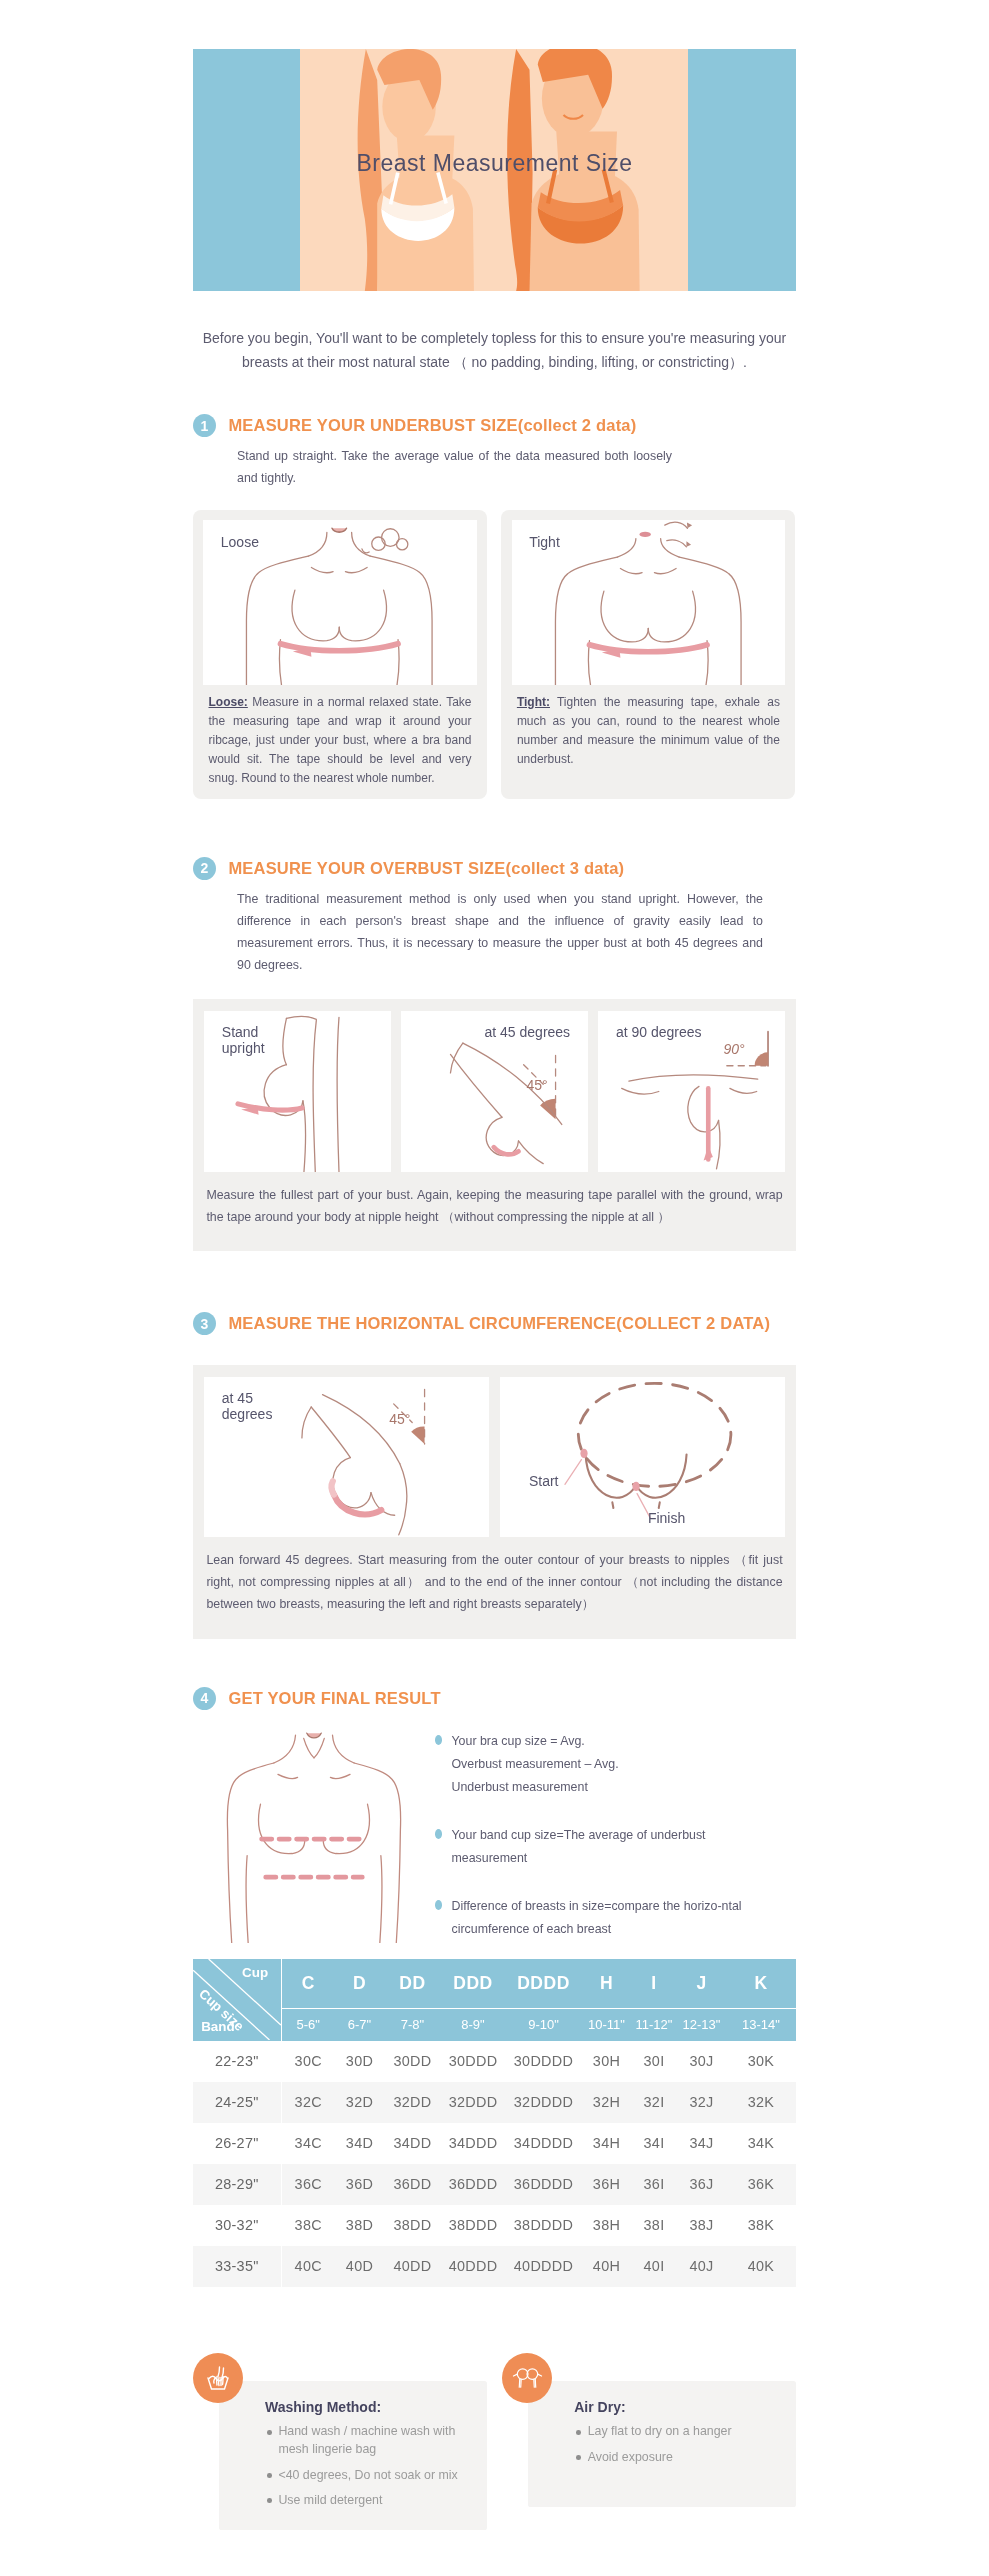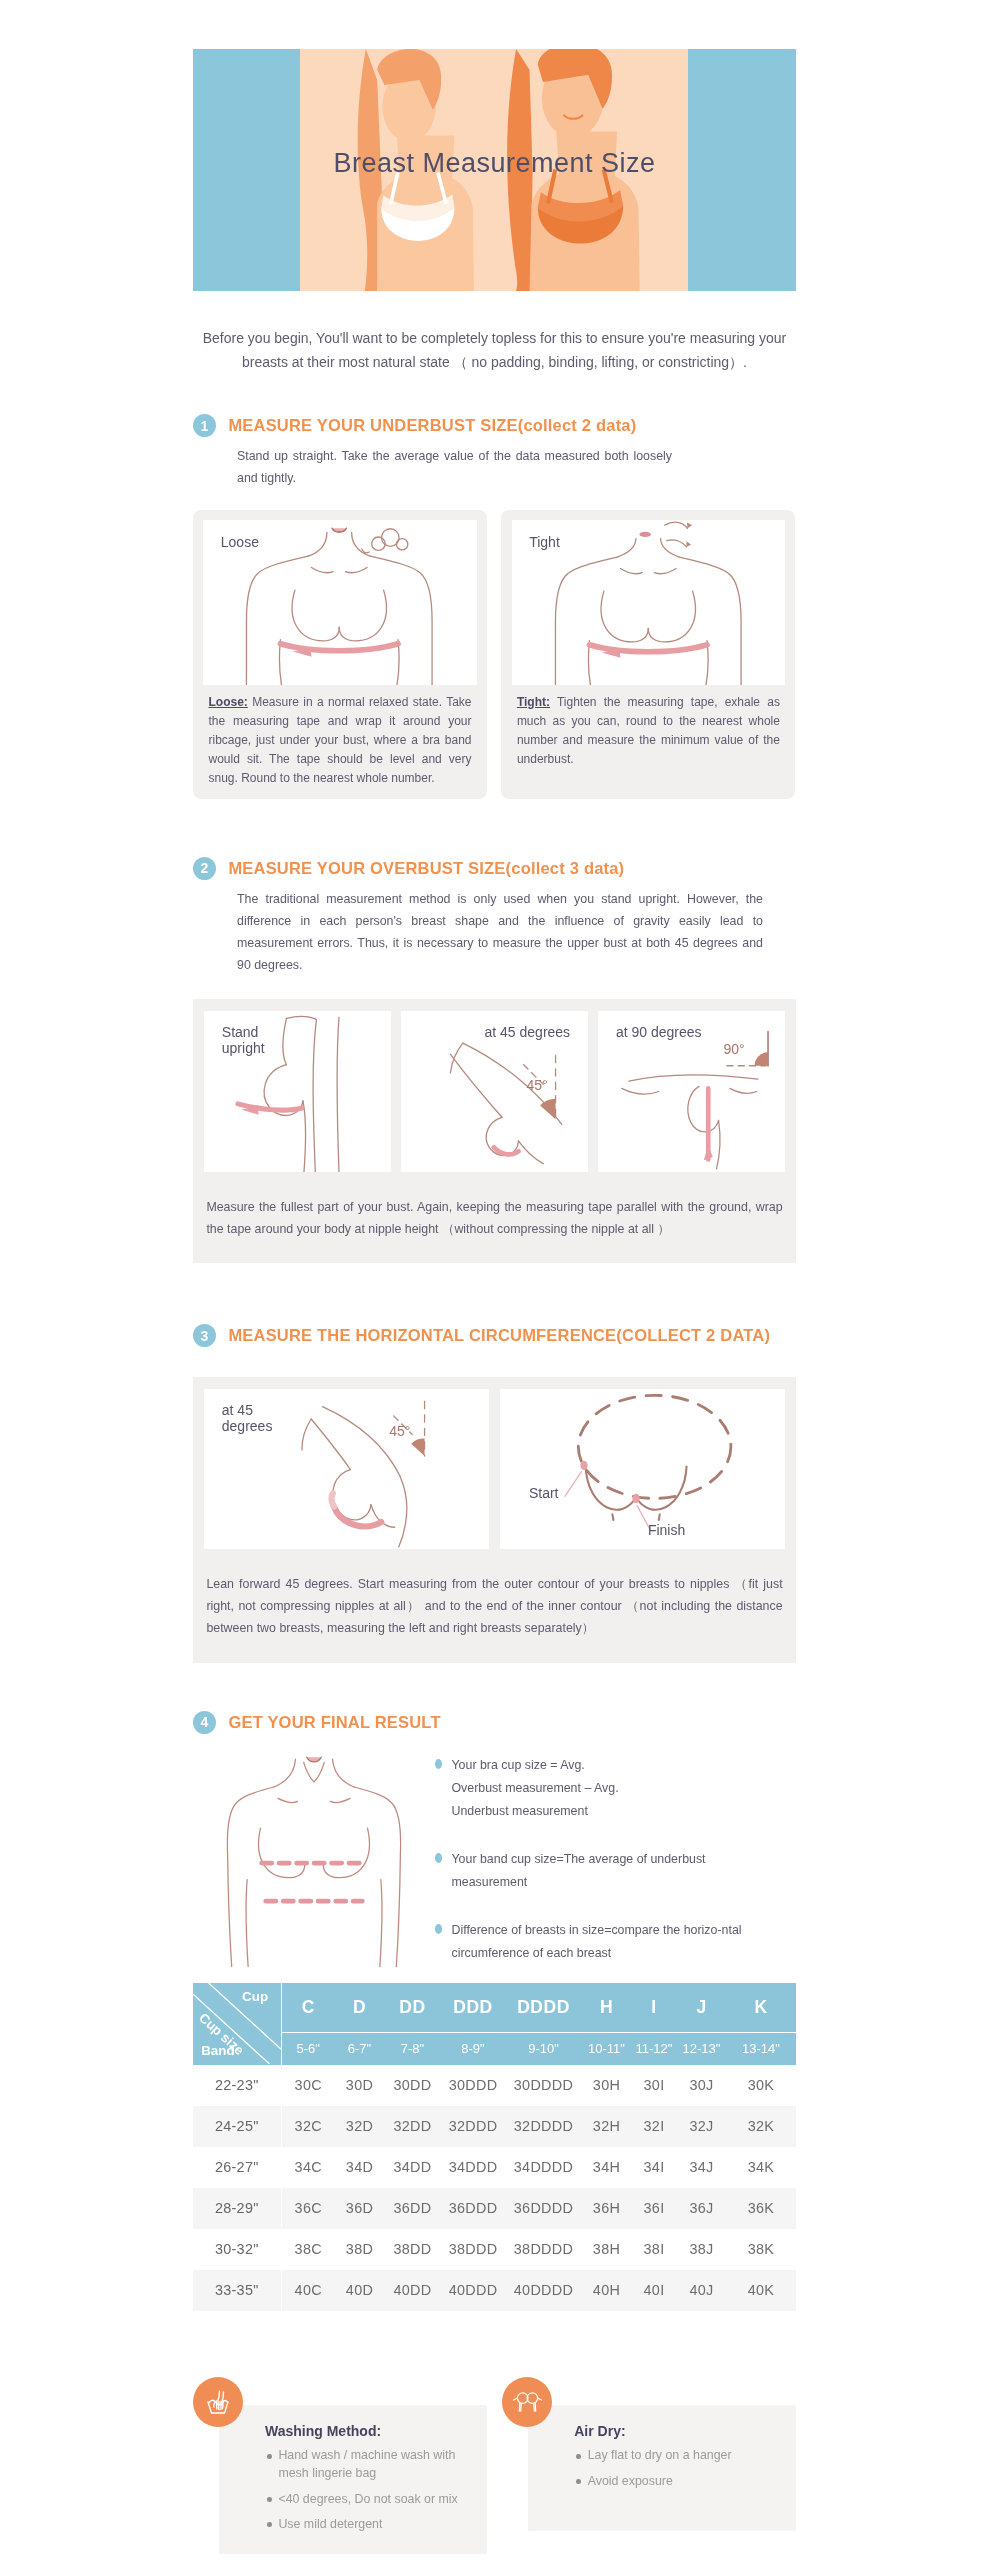--- a/index.html
+++ b/index.html
@@ -3,21 +3,21 @@
 <meta charset="utf-8">
 <style>
   html,body{margin:0;padding:0;background:#ffffff;}
   body{width:989px;font-family:"Liberation Sans","DejaVu Sans",sans-serif;color:#5c5b6f;}
   .content{width:603px;margin-left:193px;position:relative;}
 
   
   .hero{margin-top:49px;position:relative;height:242px;background:#8cc6da;}
   .hero-photo{position:absolute;left:107px;top:0;width:388px;height:242px;background:#fcd9bd;overflow:hidden;}
   .hero-title{position:absolute;left:0;top:47%;transform:translateY(-50%);width:100%;
-    text-align:center;font-size:27px;letter-spacing:0.5px;color:#4f4e69;z-index:3;}
+    text-align:center;font-size:23px;letter-spacing:0.5px;color:#4f4e69;z-index:3;}
 
   
   .intro{margin-top:35px;text-align:center;font-size:14px;line-height:1.72;color:#5c5b6f;}
 
   
   .sec-head{display:flex;align-items:center;gap:12.4px;}
   .num{flex:0 0 23px;width:23px;height:23px;border-radius:50%;background:#8cc6da;color:#fff;
     font-size:14px;font-weight:bold;display:flex;align-items:center;justify-content:center;}
   .sec-title{color:#f0914e;font-size:16.5px;font-weight:bold;letter-spacing:0.2px;}
 
@@ -32,21 +32,21 @@
   .box-label{position:absolute;left:17.5px;top:13.4px;font-size:14px;color:#55546b;z-index:2;}
   .box-label.right{left:auto;right:17.5px;text-align:right;}
   .box-label.narrow{width:57px;}
   .card-desc{margin-top:7.2px;padding:0 5.2px;font-size:12px;line-height:1.6;text-align:justify;color:#5c5b6f;}
   .card-desc b{color:#4c4b66;text-decoration:underline;}
 
   
   .panel{background:#f1f0ee;margin-top:23px;padding:11.3px;box-sizing:border-box;}
   .panel .boxes{display:flex;gap:10.8px;}
   .panel .illus-box{flex:1;}
-  .panel-note{margin-top:24px;padding:0 2.1px 12.4px 2.1px;font-size:12.4px;line-height:1.78;
+  .panel-note{margin-top:12px;padding:0 2.1px 12.4px 2.1px;font-size:12.4px;line-height:1.78;
     text-align:justify;color:#5c5b6f;}
   .angle{position:absolute;color:#a8766a;font-size:14px;z-index:2;}
   .mark-label{position:absolute;color:#55546b;font-size:14px;z-index:2;}
 
   
   .result-row{display:flex;margin-top:17.5px;height:216px;}
   .result-fig{flex:0 0 242px;display:flex;justify-content:center;}
   .result-bullets{flex:1;padding-top:3.1px;}
   .rbullet{display:flex;gap:9.3px;margin-bottom:25px;}
   .rdot{flex:0 0 7.2px;width:7.2px;height:9.8px;border-radius:50%;background:#8cc6da;margin-top:5.2px;}
@@ -220,21 +220,21 @@
           <path d="M96,84 C130,130 166,172 196,206"></path>
           <path d="M196,206 C168,214 156,246 174,268 C194,290 226,280 228,252"></path>
           <path d="M228,252 C242,272 258,286 276,296"></path>
           <path d="M180,264 C194,280 214,282 228,272" stroke="#e89da3" stroke-width="9"></path>
           <path d="M120,62 C106,80 98,100 96,120"></path>
         </svg>
       </div>
 
       <div class="illus-box" style="height:161px;">
         <span class="box-label">at 90 degrees</span>
-        <span class="angle" style="right:40px;top:30px;">90°</span>
+        <span class="angle" style="right:40px;top:30px;font-style:italic;">90°</span>
         <svg width="186" height="161" viewBox="0 0 361 312" fill="none" stroke="#b5897e" stroke-width="2.5" stroke-linecap="round">
           <path d="M250,106 L326,106" stroke-dasharray="12 10"></path>
           <path d="M330,106 L330,40" stroke-width="3.5"></path>
           <path d="M330,106 L330,80 A26,26 0 0 0 304,106 Z" fill="#c08573" stroke="none"></path>
           <path d="M60,136 C140,118 230,122 310,132"></path>
           <path d="M46,150 C70,162 96,164 118,156"></path>
           <path d="M256,150 C274,160 292,162 308,156"></path>
           <path d="M196,146 C176,158 168,190 180,216 C194,242 226,240 234,212"></path>
           <path d="M234,212 C240,252 236,282 230,306"></path>
           <path d="M214,150 L214,288" stroke="#e89da3" stroke-width="9"></path>

